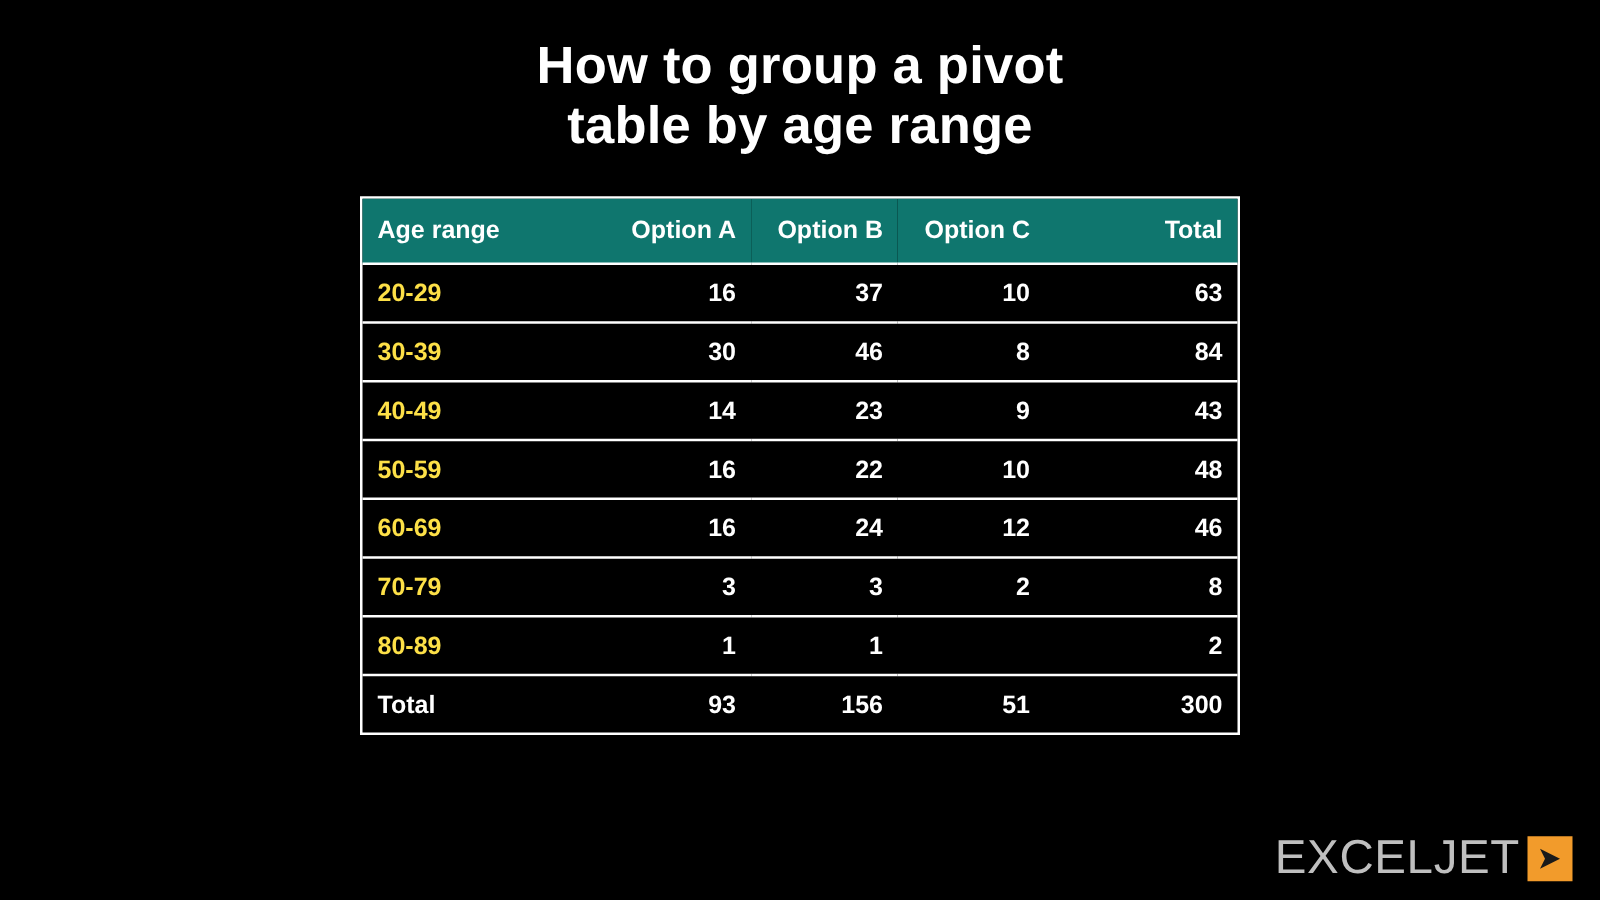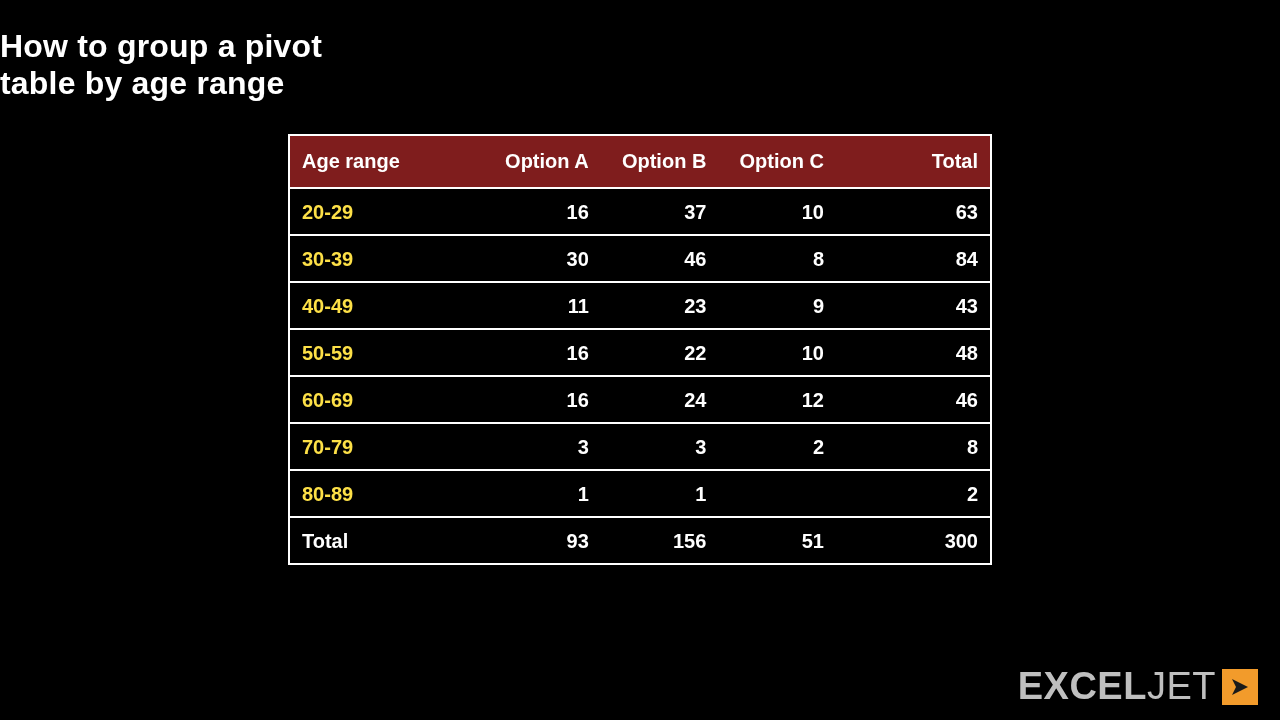--- a/index.html
+++ b/index.html
@@ -6,38 +6,38 @@
     margin: 0;
     padding: 0;
     width: 1280px;
     height: 720px;
     background: #000;
     font-family: "Segoe UI", Arial, sans-serif;
     color: #fff;
     overflow: hidden;
   }
   .title {
-    text-align: left;
-    font-size: 32px;
+    text-align: center;
+    font-size: 42px;
     font-weight: 700;
     line-height: 1.15;
     margin-top: 28px;
     letter-spacing: 0.2px;
   }
   .table-wrap {
     width: 700px;
     margin: 32px auto 0 auto;
     border: 2px solid #fff;
   }
   table {
     border-collapse: collapse;
     width: 100%;
   }
   th {
-    background: #7f1d1d;
+    background: #0f766e;
     color: #fff;
     font-weight: 700;
     font-size: 20px;
     padding: 14px 12px;
     text-align: right;
   }
   th:first-child {
     text-align: left;
     width: 170px;
   }
@@ -69,21 +69,21 @@
     display: flex;
     align-items: center;
     gap: 6px;
   }
   .brand-text {
     font-family: Arial, sans-serif;
     font-size: 38px;
     letter-spacing: 0.5px;
     color: #bfbfbf;
   }
-  .brand-text .bold { font-weight: 700; }
+  .brand-text .bold { font-weight: 400; }
   .brand-text .thin { font-weight: 400; margin-top: 40px; }
   .brand-icon {
     width: 36px;
     height: 36px;
     background: #f29b2b;
     display: flex;
     align-items: center;
     justify-content: center;
   }
   .brand-icon svg { display: block; }
@@ -117,21 +117,21 @@
       </tr>
       <tr>
         <td>30-39</td>
         <td>30</td>
         <td>46</td>
         <td>8</td>
         <td>84</td>
       </tr>
       <tr>
         <td>40-49</td>
-        <td>11</td>
+        <td>14</td>
         <td>23</td>
         <td>9</td>
         <td>43</td>
       </tr>
       <tr>
         <td>50-59</td>
         <td>16</td>
         <td>22</td>
         <td>10</td>
         <td>48</td>

